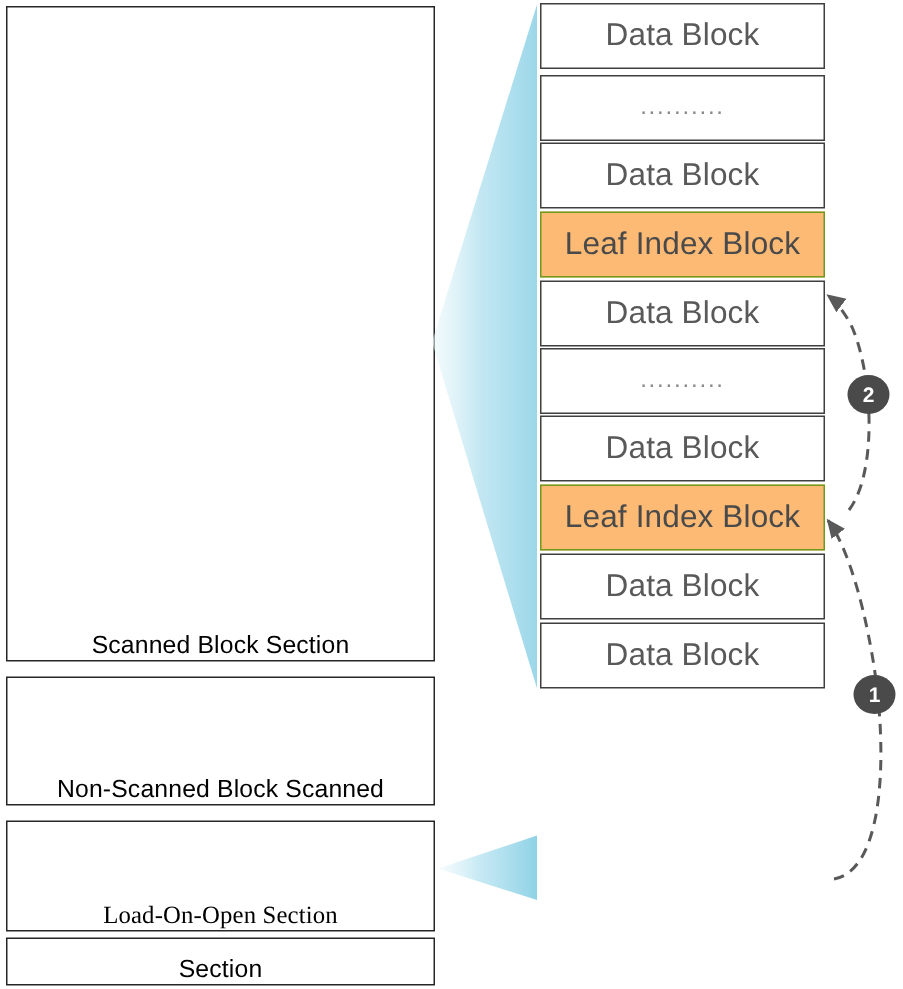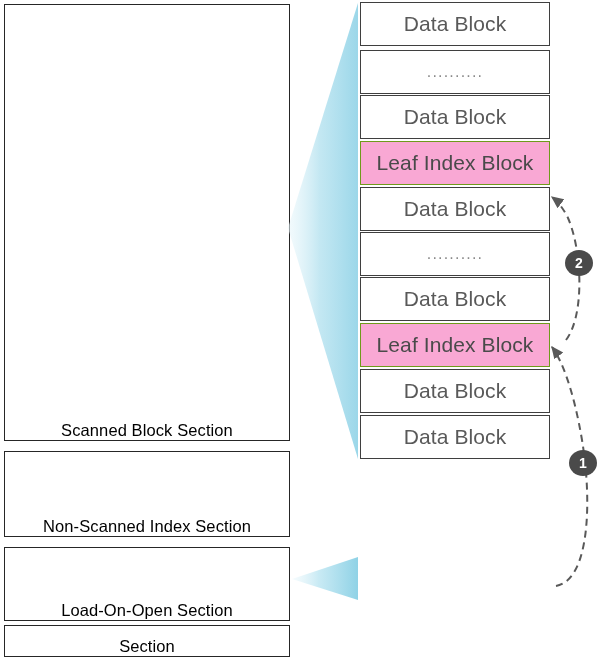--- a/index.html
+++ b/index.html
@@ -29,21 +29,21 @@
     background: #ffffff;
     display: flex;
     align-items: flex-end;
     justify-content: center;
     color: #000000;
     font-size: 16.5px;
     letter-spacing: 0.1px;
   }
   #sec-scanned   { left: 4px;  top: 4px;   width: 286px; height: 437px; }
   #sec-nonscan   { left: 4px;  top: 451px; width: 286px; height: 86px;  }
-  #sec-loadopen  { left: 4px;  top: 547px; width: 286px; height: 74px;  }
+  #sec-loadopen  { left: 4px;  top: 547px; width: 286px; height: 74px; font-family: Liberation Serif, serif;  }
   #sec-trailer   { left: 4px;  top: 625px; width: 286px; height: 32px;  }
   #sec-scanned .sec-label  { position: relative; top: 0px; }
   #sec-nonscan .sec-label  { }
   #sec-loadopen .sec-label { }
 
   
   .blk {
     position: absolute;
     left: 360px;
     width: 190px;
@@ -52,21 +52,21 @@
     border: 1.4px solid #3f3f3f;
     background: #ffffff;
     display: flex;
     align-items: center;
     justify-content: center;
     color: #595959;
     font-size: 21px;
     letter-spacing: 0.1px;
   }
   .blk.leaf {
-    background: #f9a8d4;
+    background: #fdba74;
     border-color: #6f9a1b;
     color: #4a4a4a;
   }
   .blk.root {
     background: #FDBE17;
     border-color: #2b2b2b;
     color: #5a5a5a;
   }
   .blk.dots {
     color: #8a8a8a;
@@ -92,21 +92,21 @@
 </head>
 <body>
 
 <div id="stage">
 
   <div class="section-box" id="sec-scanned">
     <span class="sec-label">Scanned Block Section</span>
   </div>
 
   <div class="section-box" id="sec-nonscan">
-    <span class="sec-label">Non-Scanned Index Section</span>
+    <span class="sec-label">Non-Scanned Block Scanned</span>
   </div>
 
   <div class="section-box" id="sec-loadopen">
     <span class="sec-label">Load-On-Open Section</span>
   </div>
 
   <div class="section-box" id="sec-trailer">
     <span class="sec-label">Section</span>
   </div>
 

